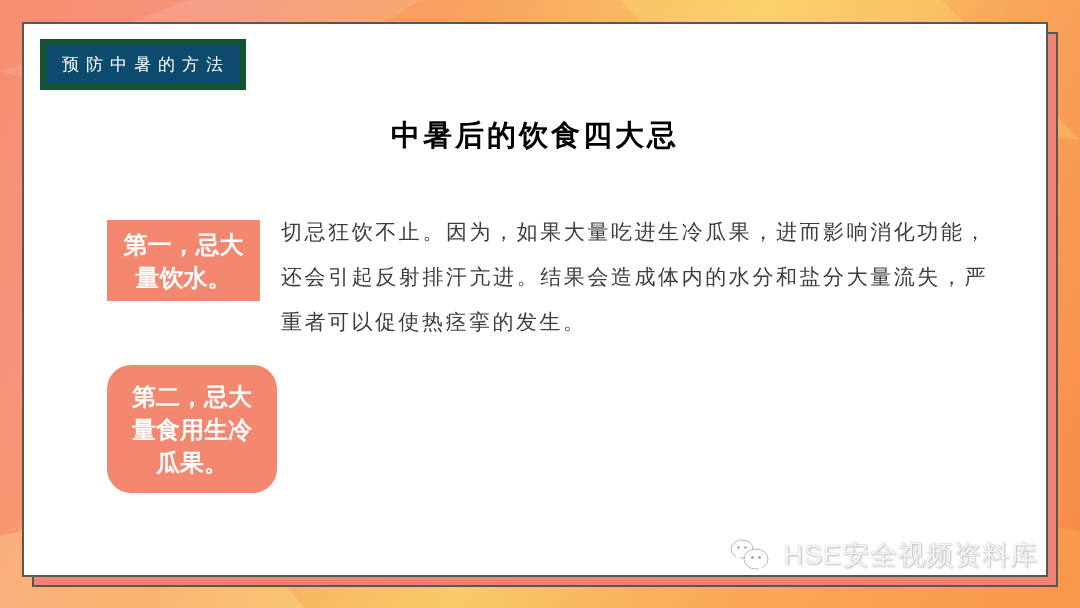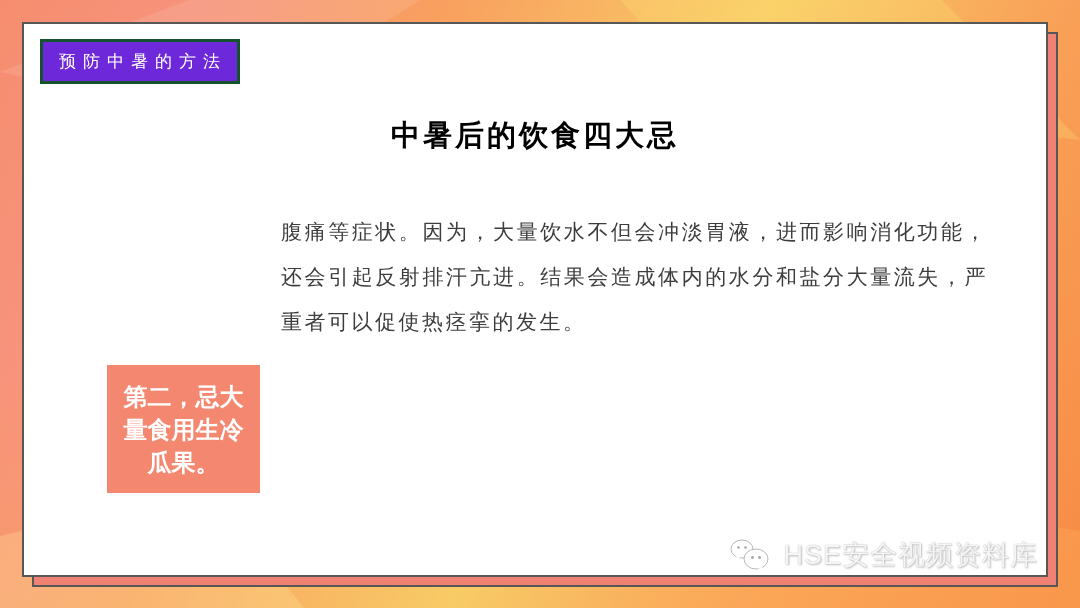--- a/index.html
+++ b/index.html
@@ -33,22 +33,22 @@
   }
   .card {
     position: absolute; left: 22px; top: 22px;
     width: 1026px; height: 555px;
     background: #ffffff;
     border: 2px solid #575757;
   }
 
   .tag-box {
     position: absolute; left: 16px; top: 15px;
-    background: #6d28d9;
-    border: 3px solid #14532d;
+    background: #0c4a6e;
+    border: 6px solid #14532d;
     color: #ffffff;
     font-family: "Liberation Serif", serif;
     font-size: 17px;
     letter-spacing: 7px;
     padding: 8px 10px 8px 16px;
     white-space: nowrap;
   }
 
   .slide-title {
     position: absolute; left: 0; top: 92px; width: 100%;
@@ -67,21 +67,21 @@
     font-family: "Liberation Sans", sans-serif;
     font-weight: bold;
     font-size: 24px;
     line-height: 33px;
     text-align: center;
     display: flex; align-items: center; justify-content: center;
     padding: 6px 10px;
   }
   .num-box .inner { width: 130px; }
   .num-box-1 { top: 196px; width: 153px; height: 81px; }
-  .num-box-2 { top: 341px; width: 153px; height: 128px; }
+  .num-box-2 { top: 341px; width: 170px; height: 128px; border-radius: 24px; }
 
   .body-para {
     position: absolute; left: 257px; width: 707px;
     font-family: "Liberation Serif", serif;
     font-size: 21px;
     line-height: 45px;
     letter-spacing: 2.5px;
     color: #3d3d3d;
     text-align: justify;
   }
@@ -111,21 +111,24 @@
 <div class="back-card"></div>
 
 <div class="card">
 
   <div class="tag-box">
     <span>预防中暑的方法</span>
   </div>
 
   <div class="slide-title">中暑后的饮食四大忌</div>
 
-  <div class="body-para body-para-1">腹痛等症状。因为，大量饮水不但会冲淡胃液，进而影响消化功能，还会引起反射排汗亢进。结果会造成体内的水分和盐分大量流失，严重者可以促使热痉挛的发生。</div>
+  <div class="num-box num-box-1">
+    <div class="inner">第一，忌大量饮水。</div>
+  </div>
+  <div class="body-para body-para-1">切忌狂饮不止。因为，如果大量吃进生冷瓜果，进而影响消化功能，还会引起反射排汗亢进。结果会造成体内的水分和盐分大量流失，严重者可以促使热痉挛的发生。</div>
 
   <div class="num-box num-box-2">
     <div class="inner">第二，忌大量食用生冷瓜果。</div>
   </div>
 
   <div class="watermark">
     <span>
       <svg width="42" height="34" viewBox="0 0 42 34">
         <g fill="rgba(255,255,255,0.88)" stroke="rgba(175,175,175,0.9)" stroke-width="1">
           <ellipse cx="13" cy="11" rx="11" ry="9"></ellipse>

